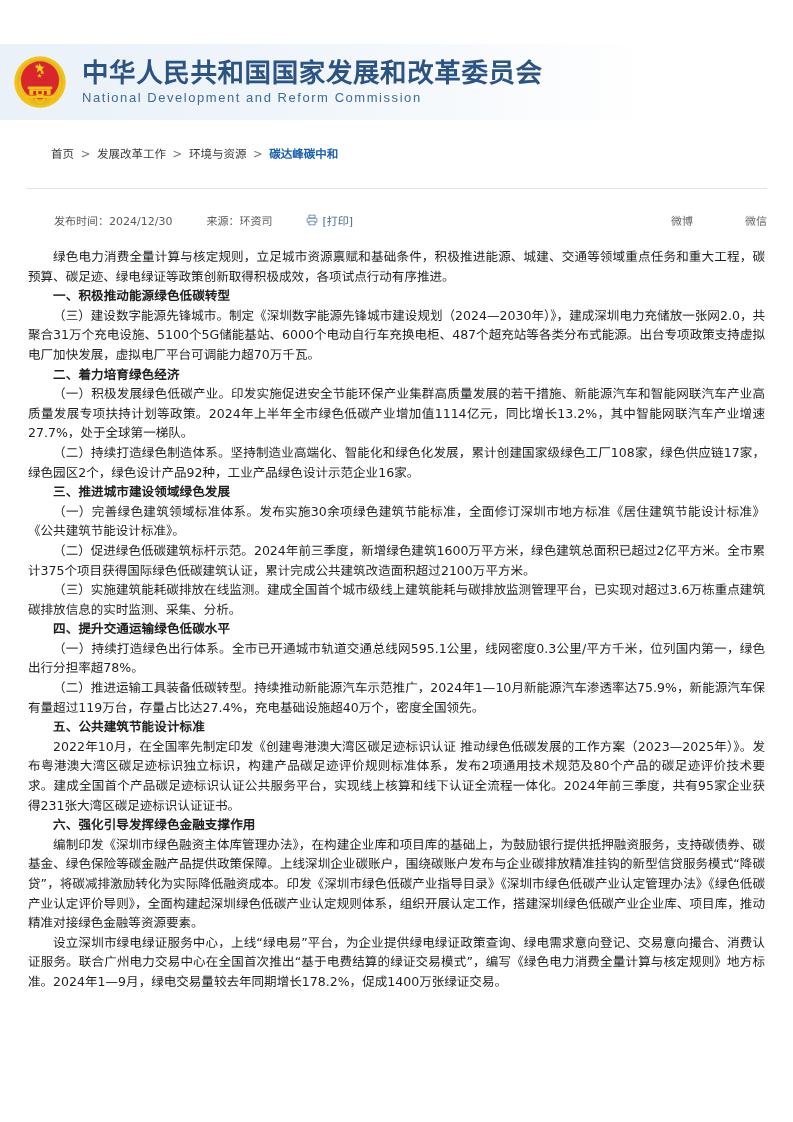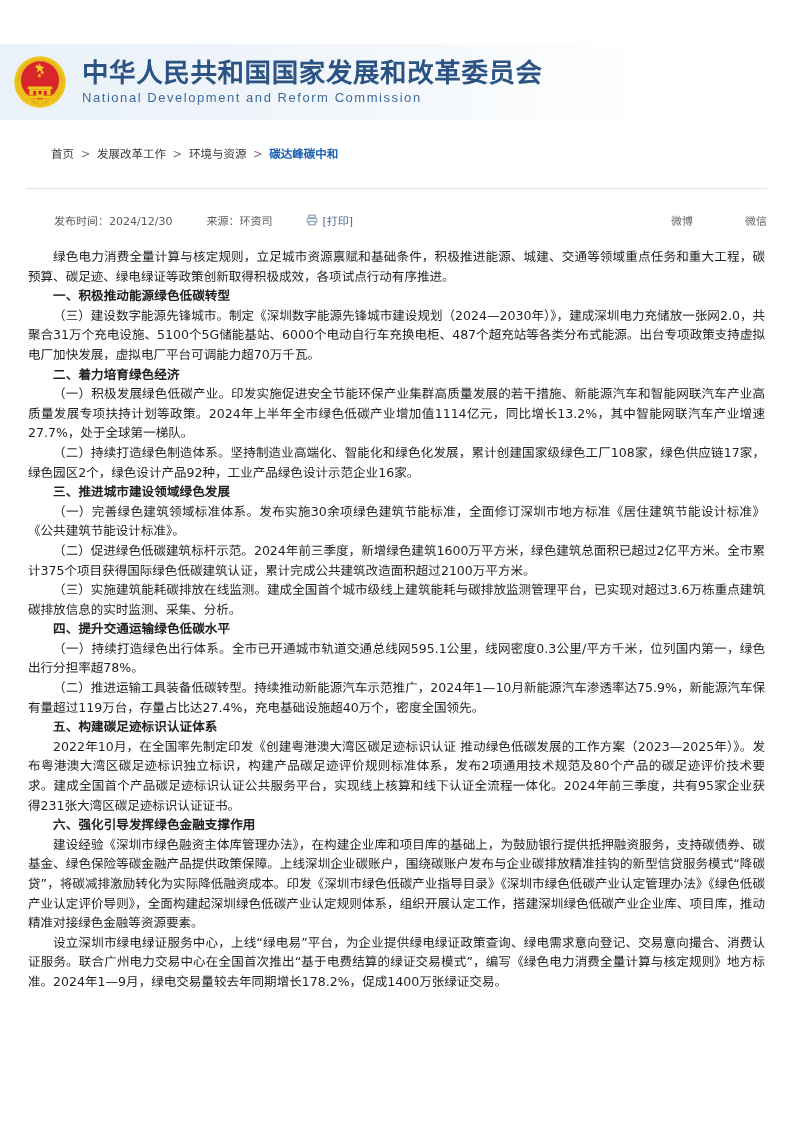--- a/index.html
+++ b/index.html
@@ -237,21 +237,21 @@
         <p class="section-heading">二、着力培育绿色经济</p>
         <p>（一）积极发展绿色低碳产业。印发实施促进安全节能环保产业集群高质量发展的若干措施、新能源汽车和智能网联汽车产业高质量发展专项扶持计划等政策。2024年上半年全市绿色低碳产业增加值1114亿元，同比增长13.2%，其中智能网联汽车产业增速27.7%，处于全球第一梯队。</p>
         <p>（二）持续打造绿色制造体系。坚持制造业高端化、智能化和绿色化发展，累计创建国家级绿色工厂108家，绿色供应链17家，绿色园区2个，绿色设计产品92种，工业产品绿色设计示范企业16家。</p>
         <p class="section-heading">三、推进城市建设领域绿色发展</p>
         <p>（一）完善绿色建筑领域标准体系。发布实施30余项绿色建筑节能标准，全面修订深圳市地方标准《居住建筑节能设计标准》《公共建筑节能设计标准》。</p>
         <p>（二）促进绿色低碳建筑标杆示范。2024年前三季度，新增绿色建筑1600万平方米，绿色建筑总面积已超过2亿平方米。全市累计375个项目获得国际绿色低碳建筑认证，累计完成公共建筑改造面积超过2100万平方米。</p>
         <p>（三）实施建筑能耗碳排放在线监测。建成全国首个城市级线上建筑能耗与碳排放监测管理平台，已实现对超过3.6万栋重点建筑碳排放信息的实时监测、采集、分析。</p>
         <p class="section-heading">四、提升交通运输绿色低碳水平</p>
         <p>（一）持续打造绿色出行体系。全市已开通城市轨道交通总线网595.1公里，线网密度0.3公里/平方千米，位列国内第一，绿色出行分担率超78%。</p>
         <p>（二）推进运输工具装备低碳转型。持续推动新能源汽车示范推广，2024年1—10月新能源汽车渗透率达75.9%，新能源汽车保有量超过119万台，存量占比达27.4%，充电基础设施超40万个，密度全国领先。</p>
-        <p class="section-heading">五、构建碳足迹标识认证体系</p>
+        <p class="section-heading">五、公共建筑节能设计标准</p>
         <p>2022年10月，在全国率先制定印发《创建粤港澳大湾区碳足迹标识认证 推动绿色低碳发展的工作方案（2023—2025年）》。发布粤港澳大湾区碳足迹标识独立标识，构建产品碳足迹评价规则标准体系，发布2项通用技术规范及80个产品的碳足迹评价技术要求。建成全国首个产品碳足迹标识认证公共服务平台，实现线上核算和线下认证全流程一体化。2024年前三季度，共有95家企业获得231张大湾区碳足迹标识认证证书。</p>
         <p class="section-heading">六、强化引导发挥绿色金融支撑作用</p>
-        <p>建设经验《深圳市绿色融资主体库管理办法》，在构建企业库和项目库的基础上，为鼓励银行提供抵押融资服务，支持碳债券、碳基金、绿色保险等碳金融产品提供政策保障。上线深圳企业碳账户，围绕碳账户发布与企业碳排放精准挂钩的新型信贷服务模式“降碳贷”，将碳减排激励转化为实际降低融资成本。印发《深圳市绿色低碳产业指导目录》《深圳市绿色低碳产业认定管理办法》《绿色低碳产业认定评价导则》，全面构建起深圳绿色低碳产业认定规则体系，组织开展认定工作，搭建深圳绿色低碳产业企业库、项目库，推动精准对接绿色金融等资源要素。</p>
+        <p>编制印发《深圳市绿色融资主体库管理办法》，在构建企业库和项目库的基础上，为鼓励银行提供抵押融资服务，支持碳债券、碳基金、绿色保险等碳金融产品提供政策保障。上线深圳企业碳账户，围绕碳账户发布与企业碳排放精准挂钩的新型信贷服务模式“降碳贷”，将碳减排激励转化为实际降低融资成本。印发《深圳市绿色低碳产业指导目录》《深圳市绿色低碳产业认定管理办法》《绿色低碳产业认定评价导则》，全面构建起深圳绿色低碳产业认定规则体系，组织开展认定工作，搭建深圳绿色低碳产业企业库、项目库，推动精准对接绿色金融等资源要素。</p>
         <p>设立深圳市绿电绿证服务中心，上线“绿电易”平台，为企业提供绿电绿证政策查询、绿电需求意向登记、交易意向撮合、消费认证服务。联合广州电力交易中心在全国首次推出“基于电费结算的绿证交易模式”，编写《绿色电力消费全量计算与核定规则》地方标准。2024年1—9月，绿电交易量较去年同期增长178.2%，促成1400万张绿证交易。</p>
       </div>
 
   </div>
 </div>
 
 </body></html>

